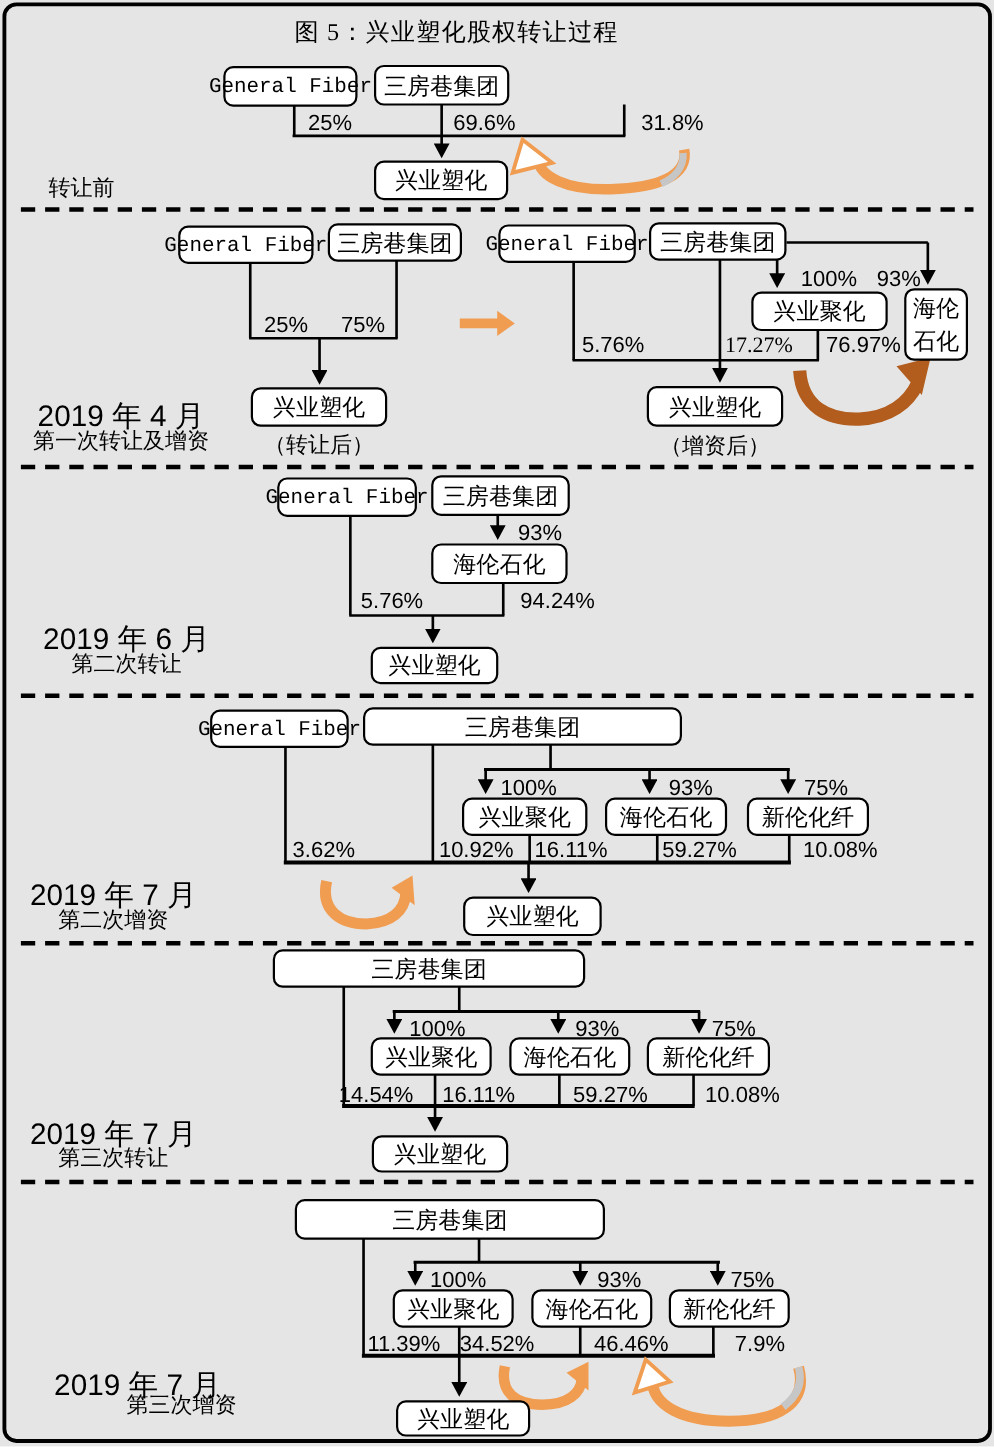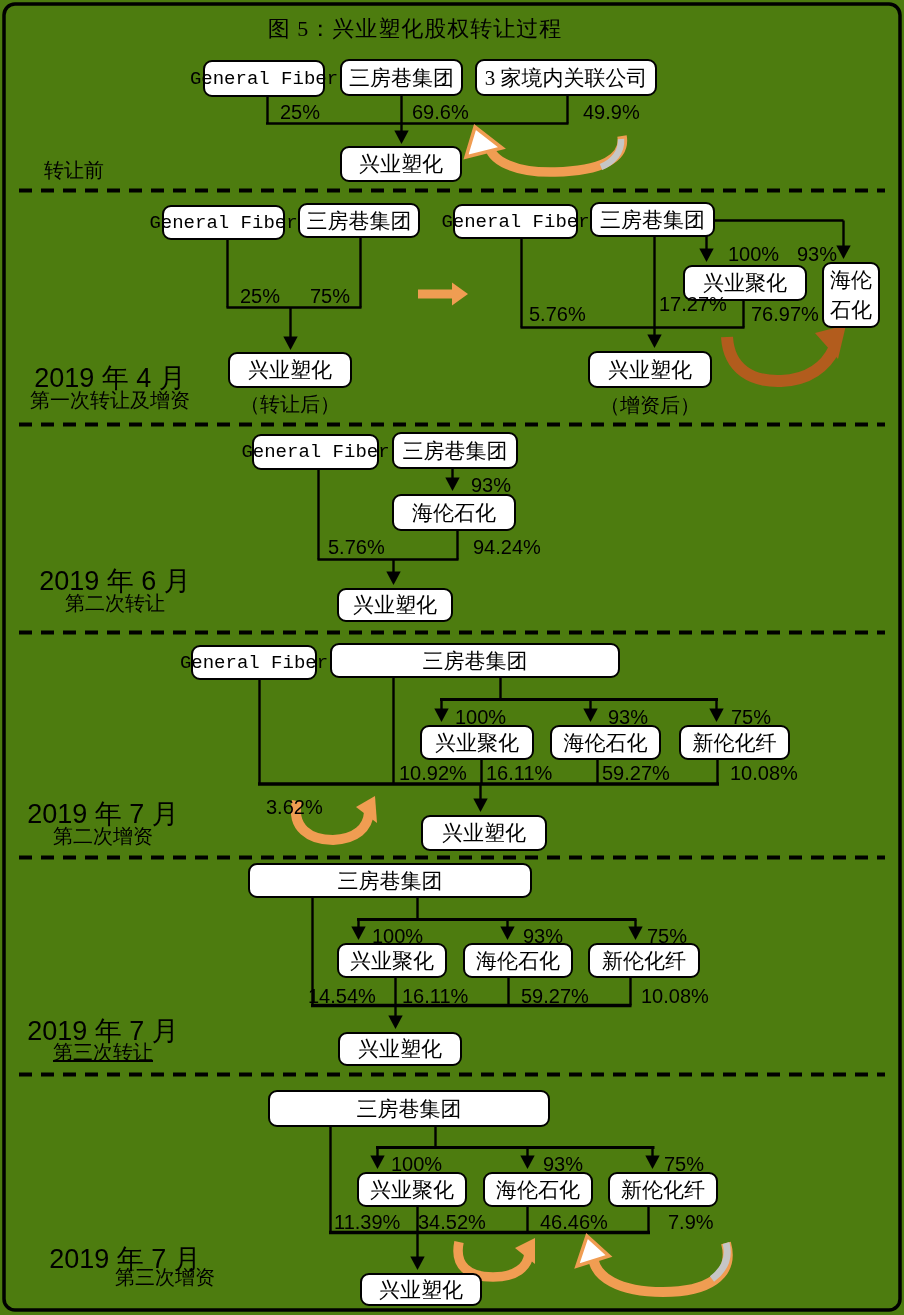--- a/index.html
+++ b/index.html
@@ -1,16 +1,16 @@
 <!DOCTYPE html>
 <html><head>
 <meta charset="utf-8">
 <style>
   html,body{margin:0;padding:0;background:#fff;}
-  #stage{position:relative;width:904px;height:1315px;background:#4d7c0f;overflow:hidden;
+  #stage{position:relative;width:904px;height:1315px;background:#e5e5e5;overflow:hidden;
          font-family:"Liberation Serif",serif;color:#000;}
   #wires{position:absolute;left:0;top:0;width:904px;height:1315px;pointer-events:none;}
   .title{position:absolute;text-align:center;font-size:22px;letter-spacing:1px;}
   .node{position:absolute;box-sizing:border-box;border:2.5px solid #000;border-radius:9px;
         background:#fff;display:flex;align-items:center;justify-content:center;
         font-size:21px;white-space:nowrap;z-index:2;}
   .node.lat{font-family:Liberation Mono, monospace;font-size:19px;}
   .node.twoline{flex-direction:column;line-height:1.45;white-space:nowrap;}
   .pct{position:absolute;font-family:"Liberation Sans",sans-serif;font-size:20px;
        white-space:nowrap;z-index:2;}
@@ -135,45 +135,44 @@
       <path d="M 726 1243 C 735 1276 707 1292 663 1292 C 621 1292 592 1278 593 1253" stroke="#F09D52" stroke-width="10" fill="none"></path>
       <path d="M 726 1243 C 730 1258 724 1270 712 1279" stroke="#C6C6C6" stroke-width="7" fill="none"></path>
       <polygon points="587,1236 577,1266 609,1256" fill="#fff" stroke="#F09D52" stroke-width="3.5"></polygon>
     </g>
   </svg>
 
   <div class="title" style="left:180px;top:14px;width:470px;">图 5：兴业塑化股权转让过程</div>
 
   <div class="node lat" style="left:203px;top:60px;width:122px;height:37px;">General Fiber</div>
   <div class="node" style="left:340px;top:59px;width:123px;height:37px;">三房巷集团</div>
-  <div class="node" style="left:475px;top:59px;width:182px;height:37px;">3 家境内关联公司</div>
   <div class="pct" style="left:280px;top:101px;">25%</div>
   <div class="pct" style="left:412px;top:101px;">69.6%</div>
-  <div class="pct" style="left:583px;top:101px;">49.9%</div>
+  <div class="pct" style="left:583px;top:101px;">31.8%</div>
   <div class="node" style="left:340px;top:146px;width:122px;height:36px;">兴业塑化</div>
   <div class="plabel" style="left:44px;top:157px;">转让前</div>
 
   <div class="node lat" style="left:162px;top:205px;width:123px;height:35px;">General Fiber</div>
   <div class="node" style="left:298px;top:203px;width:122px;height:35px;">三房巷集团</div>
   <div class="pct" style="left:240px;top:285px;">25%</div>
   <div class="pct" style="left:310px;top:285px;">75%</div>
   <div class="node" style="left:228px;top:352px;width:124px;height:36px;">兴业塑化</div>
   <div class="note" style="left:228px;top:391px;width:124px;">（转让后）</div>
 
   <div class="node lat" style="left:453px;top:204px;width:125px;height:35px;">General Fiber</div>
   <div class="node" style="left:590px;top:202px;width:125px;height:35px;">三房巷集团</div>
   <div class="pct" style="left:728px;top:243px;">100%</div>
   <div class="pct" style="left:797px;top:243px;">93%</div>
   <div class="node" style="left:683px;top:265px;width:124px;height:36px;">兴业聚化</div>
   <div class="node twoline" style="left:822px;top:262px;width:58px;height:66px;">
     <span>海伦</span>
     <span>石化</span>
   </div>
   <div class="pct" style="left:529px;top:303px;">5.76%</div>
-  <div class="pct" style="left:659px;top:293px;">17.27%</div>
+  <div class="pct" style="left:659px;top:303px;font-family:Liberation Serif, serif;">17.27%</div>
   <div class="pct" style="left:751px;top:303px;">76.97%</div>
   <div class="node" style="left:588px;top:351px;width:124px;height:37px;">兴业塑化</div>
   <div class="note" style="left:588px;top:392px;width:124px;">（增资后）</div>
 
   <div class="dlabel" style="left:20px;top:360px;width:180px;">2019 年 4 月</div>
   <div class="plabel" style="left:20px;top:387px;width:180px;text-align:center;">第一次转让及增资</div>
 
   <div class="node lat" style="left:252px;top:434px;width:127px;height:36px;">General Fiber</div>
   <div class="node" style="left:392px;top:432px;width:126px;height:37px;">三房巷集团</div>
   <div class="pct" style="left:471px;top:474px;">93%</div>
@@ -185,21 +184,21 @@
   <div class="plabel" style="left:25px;top:590px;width:180px;text-align:center;">第二次转让</div>
 
   <div class="node lat" style="left:191px;top:645px;width:126px;height:35px;">General Fiber</div>
   <div class="node" style="left:330px;top:643px;width:290px;height:35px;">三房巷集团</div>
   <div class="pct" style="left:455px;top:706px;">100%</div>
   <div class="pct" style="left:608px;top:706px;">93%</div>
   <div class="pct" style="left:731px;top:706px;">75%</div>
   <div class="node" style="left:420px;top:725px;width:114px;height:35px;">兴业聚化</div>
   <div class="node" style="left:550px;top:725px;width:111px;height:35px;">海伦石化</div>
   <div class="node" style="left:679px;top:725px;width:111px;height:35px;">新伦化纤</div>
-  <div class="pct" style="left:266px;top:796px;">3.62%</div>
+  <div class="pct" style="left:266px;top:762px;">3.62%</div>
   <div class="pct" style="left:399px;top:762px;">10.92%</div>
   <div class="pct" style="left:486px;top:762px;">16.11%</div>
   <div class="pct" style="left:602px;top:762px;">59.27%</div>
   <div class="pct" style="left:730px;top:762px;">10.08%</div>
   <div class="node" style="left:421px;top:815px;width:126px;height:36px;">兴业塑化</div>
   <div class="dlabel" style="left:13px;top:796px;width:180px;">2019 年 7 月</div>
   <div class="plabel" style="left:13px;top:823px;width:180px;text-align:center;">第二次增资</div>
 
   <div class="node" style="left:248px;top:863px;width:284px;height:35px;">三房巷集团</div>
   <div class="pct" style="left:372px;top:925px;">100%</div>
@@ -207,21 +206,21 @@
   <div class="pct" style="left:647px;top:925px;">75%</div>
   <div class="node" style="left:337px;top:943px;width:110px;height:35px;">兴业聚化</div>
   <div class="node" style="left:463px;top:943px;width:110px;height:35px;">海伦石化</div>
   <div class="node" style="left:588px;top:943px;width:112px;height:35px;">新伦化纤</div>
   <div class="pct" style="left:308px;top:985px;">14.54%</div>
   <div class="pct" style="left:402px;top:985px;">16.11%</div>
   <div class="pct" style="left:521px;top:985px;">59.27%</div>
   <div class="pct" style="left:641px;top:985px;">10.08%</div>
   <div class="node" style="left:338px;top:1032px;width:124px;height:34px;">兴业塑化</div>
   <div class="dlabel" style="left:13px;top:1013px;width:180px;">2019 年 7 月</div>
-  <div class="plabel" style="left:13px;top:1039px;width:180px;text-align:center;text-decoration:underline;">第三次转让</div>
+  <div class="plabel" style="left:13px;top:1039px;width:180px;text-align:center;">第三次转让</div>
 
   <div class="node" style="left:268px;top:1090px;width:282px;height:37px;">三房巷集团</div>
   <div class="pct" style="left:391px;top:1153px;">100%</div>
   <div class="pct" style="left:543px;top:1153px;">93%</div>
   <div class="pct" style="left:664px;top:1153px;">75%</div>
   <div class="node" style="left:357px;top:1172px;width:110px;height:35px;">兴业聚化</div>
   <div class="node" style="left:483px;top:1172px;width:110px;height:35px;">海伦石化</div>
   <div class="node" style="left:608px;top:1172px;width:110px;height:35px;">新伦化纤</div>
   <div class="pct" style="left:334px;top:1211px;">11.39%</div>
   <div class="pct" style="left:418px;top:1211px;">34.52%</div>

